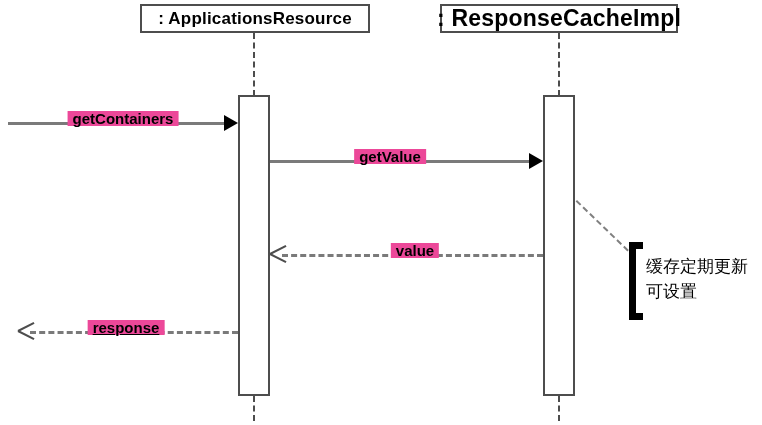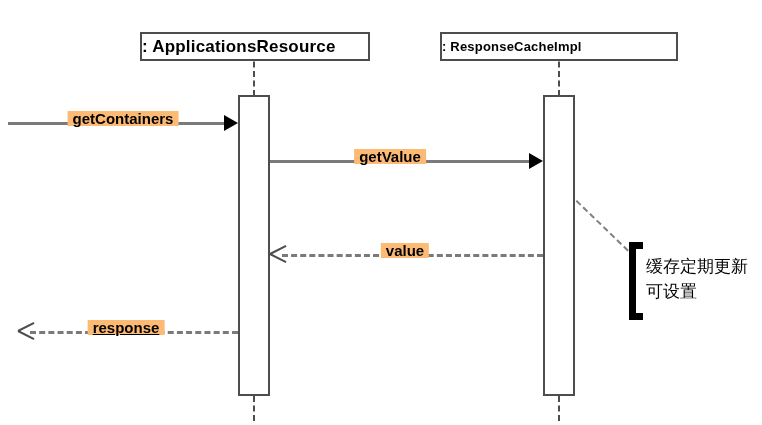--- a/index.html
+++ b/index.html
@@ -19,34 +19,33 @@
   }
 
   
   .lifeline-box {
     position: absolute;
     box-sizing: border-box;
     background: #ffffff;
     border: 2px solid #4d4d4d;
     display: flex;
     align-items: center;
-    justify-content: flex-start;
+    justify-content: center;
     color: #000000;
     font-weight: bold;
     letter-spacing: 0.2px;
     white-space: nowrap;
-    margin-top: 28px;
   }
   #lifeline-box-0 {
     left: 140px; top: 4px; width: 230px; height: 29px;
     font-size: 17px;
   }
   #lifeline-box-1 {
     left: 440px; top: 4px; width: 238px; height: 29px;
-    font-size: 13px;
+    font-size: 23px;
   }
 
   
   .lifeline-dash {
     position: absolute;
     width: 0;
     border-left: 2px dashed #4d4d4d;
   }
 
   
@@ -68,21 +67,21 @@
     top: 0;
     height: 0;
     border-top: 3px solid #7a7a7a;
   }
   .msg.dashed .line {
     border-top: 3px dashed #7a7a7a;
   }
   .msg .label {
     position: absolute;
     top: -11px;
-    background: #fdba74;
+    background: #ec4899;
     padding: 0 5px;
     color: #000000;
     font-size: 15px;
     font-weight: bold;
     white-space: nowrap;
     transform: translateX(-50%);
     line-height: 15px;
   }
   
   .arrow-solid-right {
@@ -173,21 +172,21 @@
     <div class="arrow-solid-right" style="left:259px;"></div>
     <div class="label" style="left:120px;">getValue</div>
   </div>
 
   <div class="msg dashed" style="left:270px; top:254px; width:273px;">
     <div class="line" style="left:12px; width:261px;"></div>
     <div class="arrow-open-left" style="left:0px;">
       <i class="up"></i>
         <i class="dn"></i>
     </div>
-    <div class="label" style="left:135px;text-align:center;">value</div>
+    <div class="label" style="left:145px;text-align:center;">value</div>
   </div>
 
   <div class="msg dashed" style="left:18px; top:331px; width:220px;">
     <div class="line" style="left:12px; width:208px;"></div>
     <div class="arrow-open-left" style="left:0px;">
       <i class="up"></i>
         <i class="dn"></i>
     </div>
     <div class="label" style="left:108px;text-decoration:underline;">response</div>
   </div>

